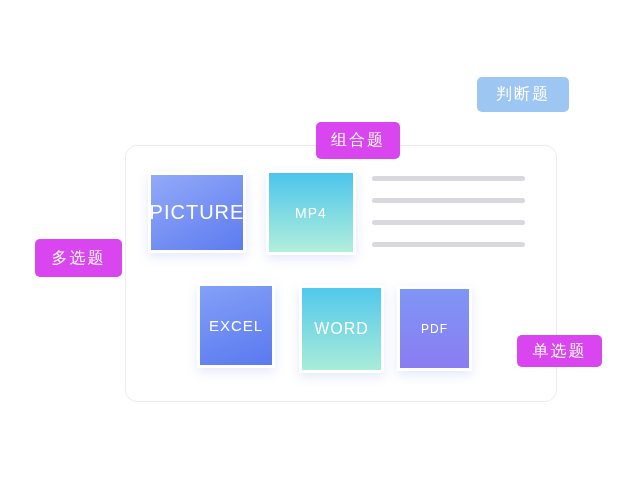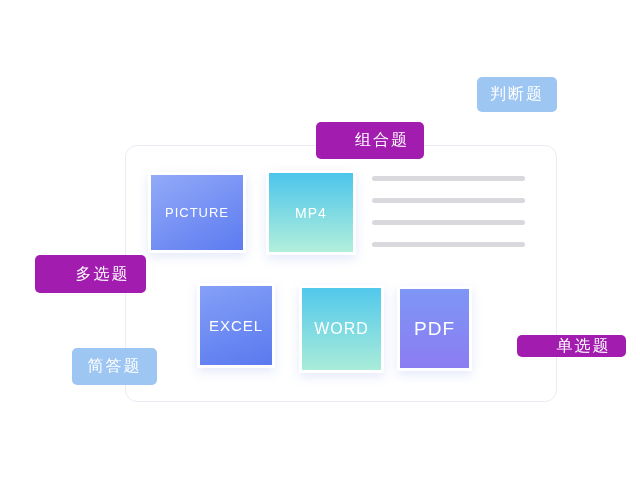--- a/index.html
+++ b/index.html
@@ -22,28 +22,28 @@
     align-items: center;
     justify-content: center;
     border-radius: 5px;
     color: #ffffff;
     font-size: 16px;
     letter-spacing: 2px;
     z-index: 3;
     user-select: none;
   }
   .badge.light { background: #9ec6f3; }
-  .badge.dark  { background: #a21caf; padding-left: 24px; }
+  .badge.dark  { background: #d946ef; }
 
   .badge-fill   { left: 116px; top:  92px; width: 84px; height: 37px; }
-  .badge-judge  { left: 477px; top:  77px; width: 80px; height: 35px; }
+  .badge-judge  { left: 477px; top:  77px; width: 92px; height: 35px; }
   .badge-combo  { left: 316px; top: 122px; width: 84px; height: 37px; }
-  .badge-multi  { left:  35px; top: 255px; width: 87px; height: 38px; text-align: center; }
+  .badge-multi  { left:  35px; top: 239px; width: 87px; height: 38px; text-align: center; }
   .badge-short  { left:  72px; top: 348px; width: 85px; height: 37px; }
-  .badge-single { left: 517px; top: 335px; width: 85px; height: 22px; }
+  .badge-single { left: 517px; top: 335px; width: 85px; height: 32px; }
 
   
   .card {
     position: absolute;
     left: 125px;
     top: 145px;
     width: 430px;
     height: 255px;
     background: #ffffff;
     border: 1px solid #ecebf3;
@@ -61,41 +61,41 @@
     letter-spacing: 1px;
     border: 3px solid #ffffff;
     box-sizing: border-box;
     box-shadow: 0 4px 10px rgba(110, 140, 230, 0.18);
     z-index: 2;
     user-select: none;
   }
   .tile-picture {
     left: 148px; top: 172px; width: 98px; height: 81px;
     background: linear-gradient(150deg, #93aaf8 0%, #5c7bf0 100%);
-    font-size: 13px;
+    font-size: 20px;
   }
   .tile-mp4 {
     left: 266px; top: 170px; width: 90px; height: 85px;
     background: linear-gradient(180deg, #4cc5eb 0%, #b2efdb 100%);
     font-size: 14px;
   }
   .tile-excel {
     left: 197px; top: 283px; width: 78px; height: 85px;
     background: linear-gradient(160deg, #84a0f7 0%, #5a79ef 100%);
     font-size: 15px;
   }
   .tile-word {
     left: 299px; top: 285px; width: 85px; height: 88px;
     background: linear-gradient(180deg, #52c8ec 0%, #a9ecd9 100%);
     font-size: 16px;
   }
   .tile-pdf {
     left: 397px; top: 286px; width: 75px; height: 85px;
     background: linear-gradient(180deg, #7e96f5 0%, #8b7cf2 100%);
-    font-size: 19px;
+    font-size: 12px;
   }
 
   
   .line {
     position: absolute;
     left: 372px;
     width: 153px;
     height: 5px;
     border-radius: 2.5px;
     background: #d8d8dd;
@@ -111,21 +111,20 @@
 
 <div class="stage">
 
 
   <div class="badge light badge-judge">判断题</div>
 
   <div class="badge dark badge-combo">组合题</div>
 
   <div class="badge dark badge-multi">多选题</div>
 
-  <div class="badge light badge-short">简答题</div>
 
   <div class="badge dark badge-single">单选题</div>
 
   <div class="card"></div>
 
   <div class="tile tile-picture">PICTURE</div>
 
   <div class="tile tile-mp4">MP4</div>
 
   <div class="tile tile-excel">EXCEL</div>

